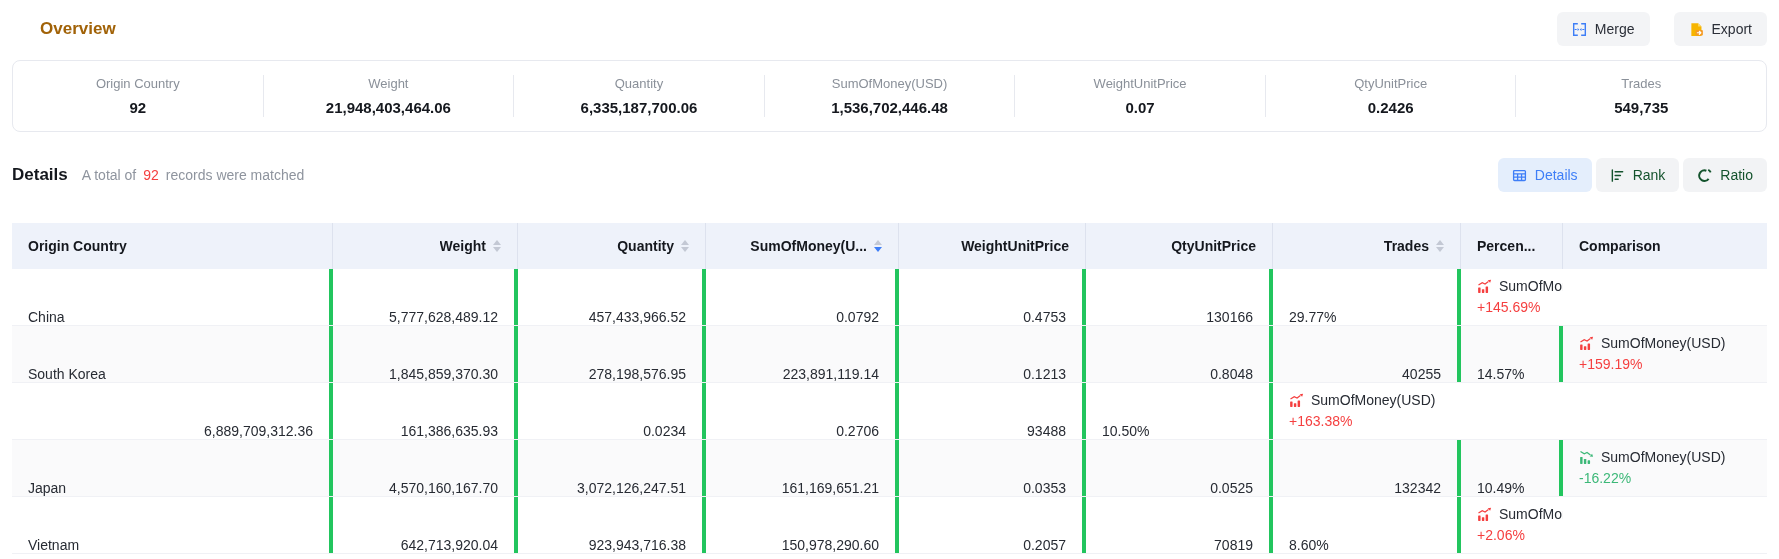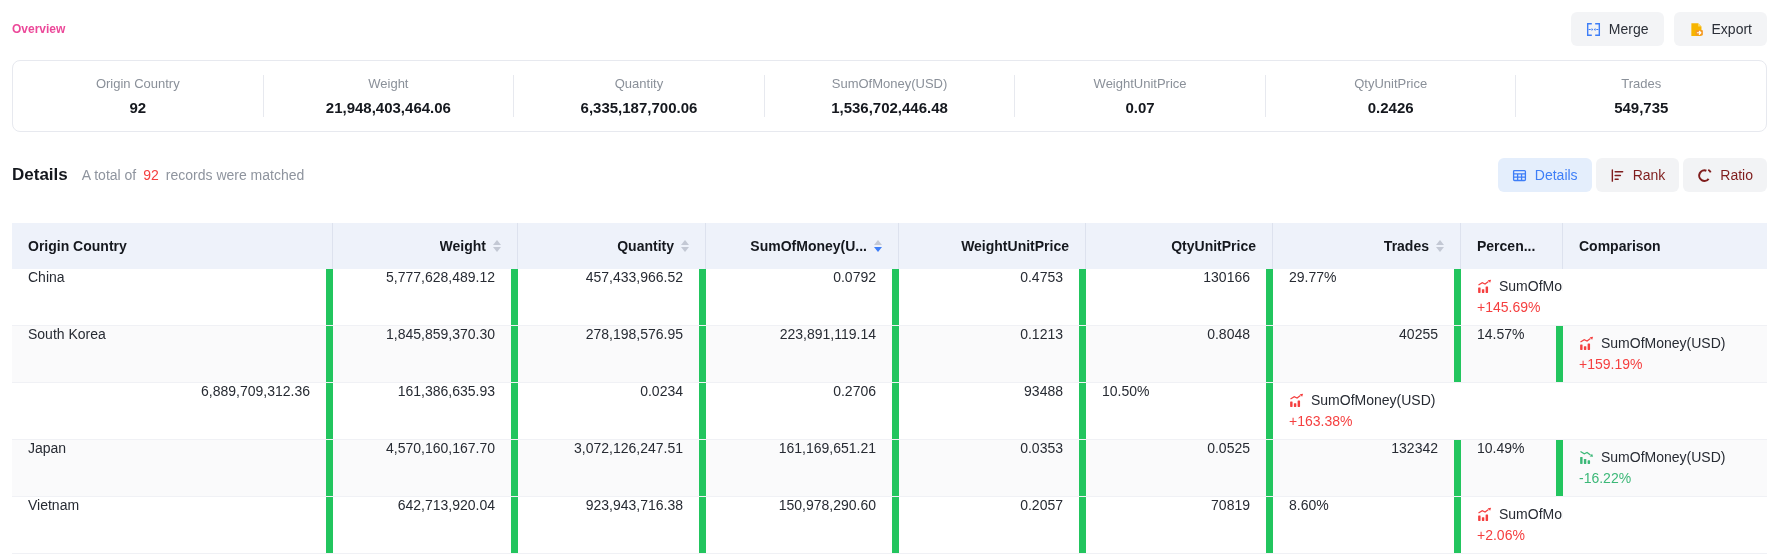--- a/index.html
+++ b/index.html
@@ -6,22 +6,22 @@
   html,body { background:#fff; }
   body {
     font-family: "Liberation Sans", "DejaVu Sans", sans-serif;
     width: 1779px; height: 559px; overflow: hidden;
     color: #15181e;
   }
   .app { width: 1779px; height: 559px; background: #fff; overflow: hidden; }
 
   
   .topbar { display: flex; align-items: center; justify-content: space-between; padding: 12px 12px 0 12px; }
-  .page-title { font-size: 12px; font-weight: 700; color: #ec4899; }
-  .top-actions { display: flex; gap: 10px; }
+  .page-title { font-size: 17px; font-weight: 700; color: #a16207; margin-left: 28px; }
+  .top-actions { display: flex; gap: 24px; }
   .btn {
     display: inline-flex; align-items: center; gap: 8px;
     height: 34px; padding: 0 15px; border: none; border-radius: 6px;
     background: var(--button-bg); color: #2b2f38; font-size: 14px;
     font-family: inherit; cursor: pointer;
   }
   .btn .ic { display: inline-flex; }
   .ic svg { display: block; }
 
   
@@ -36,21 +36,21 @@
 
   
   .details-bar { margin: 25px 12px 0 12px; display: flex; align-items: center; height: 36px; }
   .details-title { font-size: 17px; font-weight: 700; margin-right: 14px; }
   .match-info { font-size: 14px; color: #8e949e; display: flex; align-items: center; }
   .match-count { color: var(--red); margin: 0 7px; }
   .view-tabs { margin-left: auto; display: flex; gap: 4px; }
   .tab {
     display: inline-flex; align-items: center; gap: 8px;
     height: 34px; padding: 0 14px; border: none; border-radius: 6px;
-    background: #f2f3f5; color: #7f1d1d; font-size: 14px; font-family: inherit; cursor: pointer;
+    background: #f2f3f5; color: #14532d; font-size: 14px; font-family: inherit; cursor: pointer;
   }
   .tab.active { background: var(--tab-bg); color: var(--accent); }
 
   
   .dtable { margin: 30px 12px 0 12px; font-size: 14px; }
   .thead { display: grid; height: 46px; background: var(--header-bg); font-weight: 700; }
   .th {
     display: flex; align-items: center; padding: 0 16px;
     border-right: 1px solid #dde2ee; overflow: hidden; white-space: nowrap;
   }
@@ -59,22 +59,22 @@
   .th-label { overflow: hidden; text-overflow: ellipsis; }
   .sorter { display: inline-flex; flex-direction: column; margin-left: 7px; }
   .caret { width: 0; height: 0; border-left: 4px solid transparent; border-right: 4px solid transparent; }
   .caret.up { border-bottom: 5px solid #c3c8d4; margin-bottom: 2px; }
   .caret.down { border-top: 5px solid #c3c8d4; }
   .caret.down.active { border-top-color: var(--accent); }
 
   .tr { display: grid; height: 57px; border-bottom: 1px solid #f0f1f5; background: #fff; }
   .tr.even { background: #fafafb; }
   .td {
-    display: flex; align-items: flex-start; padding: 0 16px;
-    border-right: 7px solid #22c55e; overflow: hidden; white-space: nowrap; color: #272b33;
+    display: flex; align-items: flex-end; padding: 0 16px;
+    border-right: 4px solid #22c55e; overflow: hidden; white-space: nowrap; color: #272b33;
   }
   .td:last-child { border-right: none; }
   .td.right { justify-content: flex-end; }
   .td.cmp { flex-direction: column; align-items: flex-start; justify-content: center; gap: 4px; }
   .cmp-line1 { display: flex; align-items: center; gap: 7px; color: #272b33; line-height: 1.2; }
   .trend { display: inline-flex; }
   .trend.up { color: var(--red); }
   .trend.down { color: var(--green); }
   .cmp-change { line-height: 1.2; }
   .cmp-change.up { color: var(--red); }

